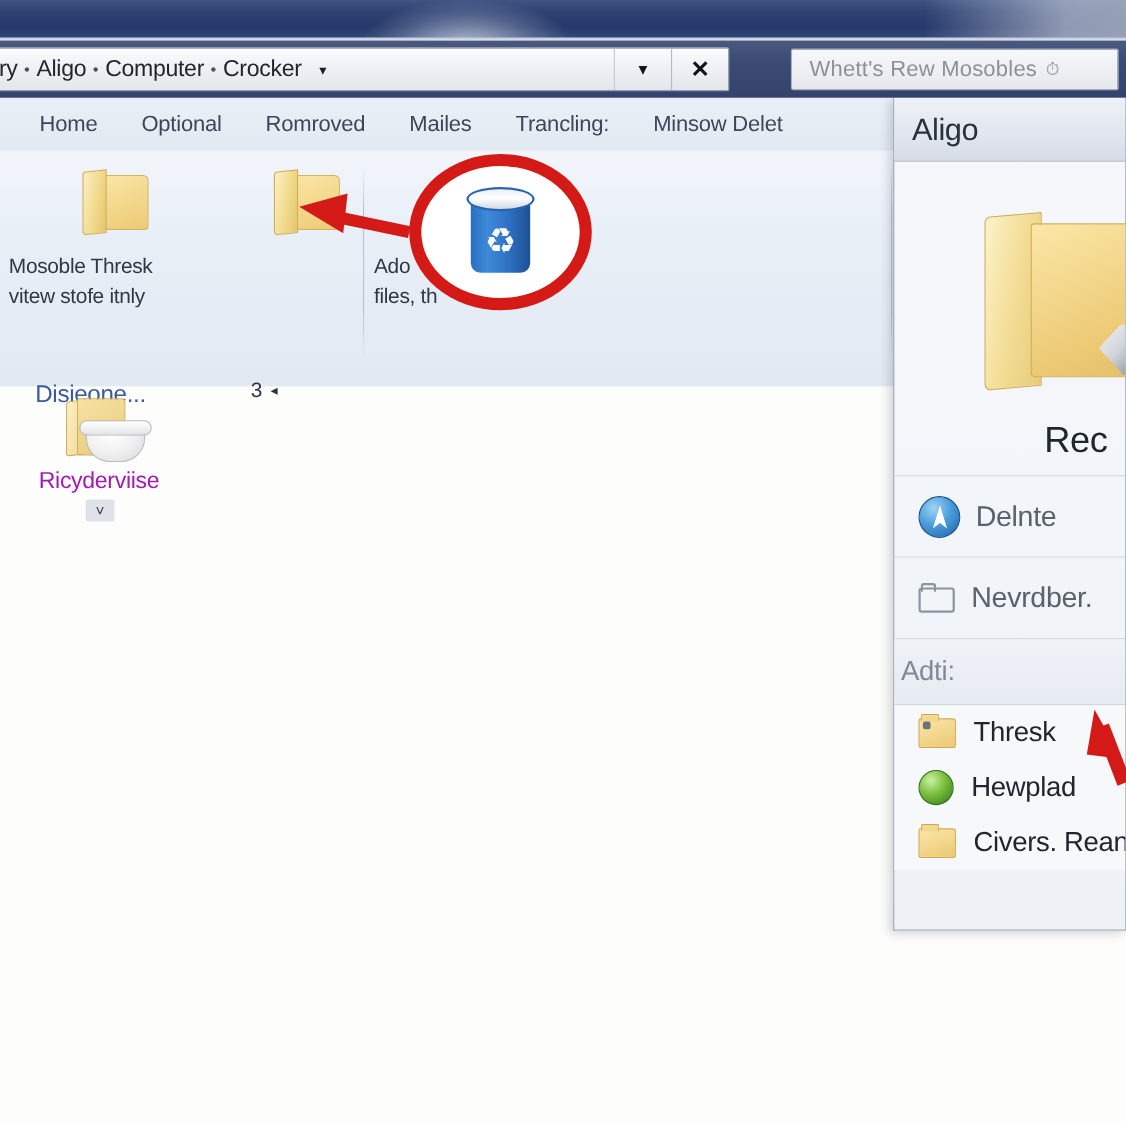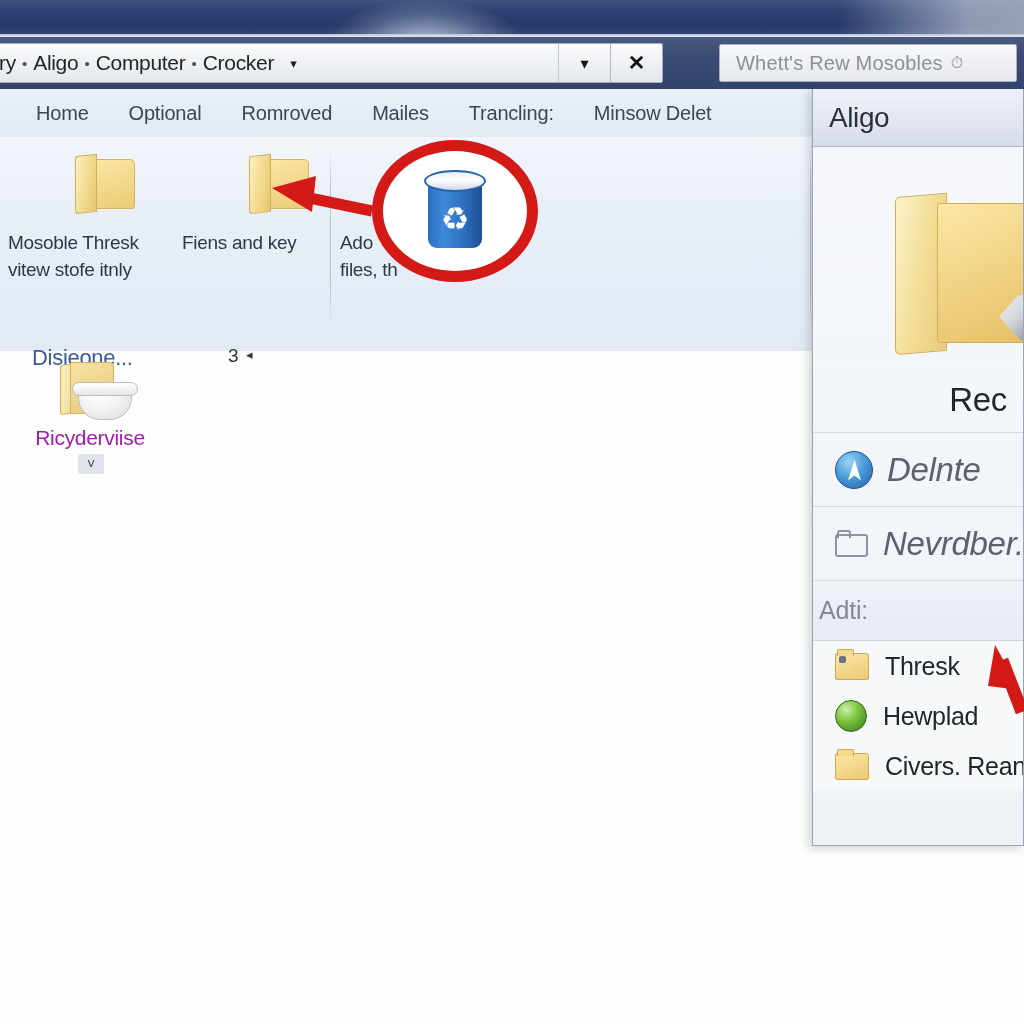--- a/index.html
+++ b/index.html
@@ -199,21 +199,21 @@
   #hero-label{
     position:absolute; left:0; top:234px; width:212px; text-align:center;
     font-size:33px; color:#20262e; letter-spacing:-.4px; white-space:nowrap; padding-left:118px;
   }
 
   .prow{
     display:flex; align-items:center; gap:14px;
     padding:0 0 0 22px; height:74px;
     border-top:1px solid #d5dbe4;
   }
-  .prow .lbl{ font-size:33px; color:#5b626c; letter-spacing:-.3px; white-space:nowrap;font-style:italic; }
+  .prow .lbl{ font-size:26px; color:#5b626c; letter-spacing:-.3px; white-space:nowrap; }
 
   #ic-delete{
     width:38px; height:38px; border-radius:50%;
     background:radial-gradient(circle at 36% 28%, #9fd4f5 0%, #4a9ddb 45%, #1e5fa8 100%);
     border:1px solid #1a4f8d; position:relative; flex:0 0 auto;
   }
   #ic-delete:after{
     content:""; position:absolute; left:12px; top:8px; width:13px; height:21px;
     background:#ffffff;
     clip-path:polygon(50% 0%, 100% 100%, 50% 76%, 0% 100%);
@@ -342,21 +342,20 @@
 vitew stofe itnly</div>
     </div>
 
     <div class="grp" id="grp2">
       <div class="ic">
         <div class="folder">
             <div class="back"></div>
             <div class="flap"></div>
           </div>
       </div>
-      <div class="cap" style="white-space: pre-line;">Fiens and key</div>
     </div>
 
     <div class="gdiv" style="left:330px"></div>
 
     <div class="grp" id="grp3">
       <div class="ic">
         <div class="folder">
             <div class="back"></div>
             <div class="flap"></div>
           </div>

